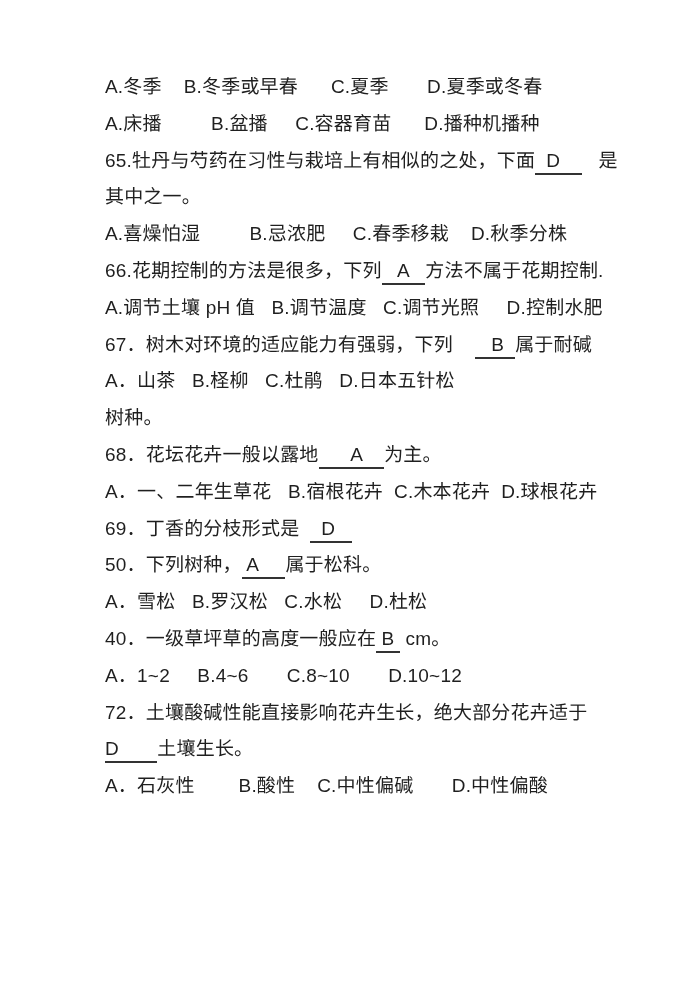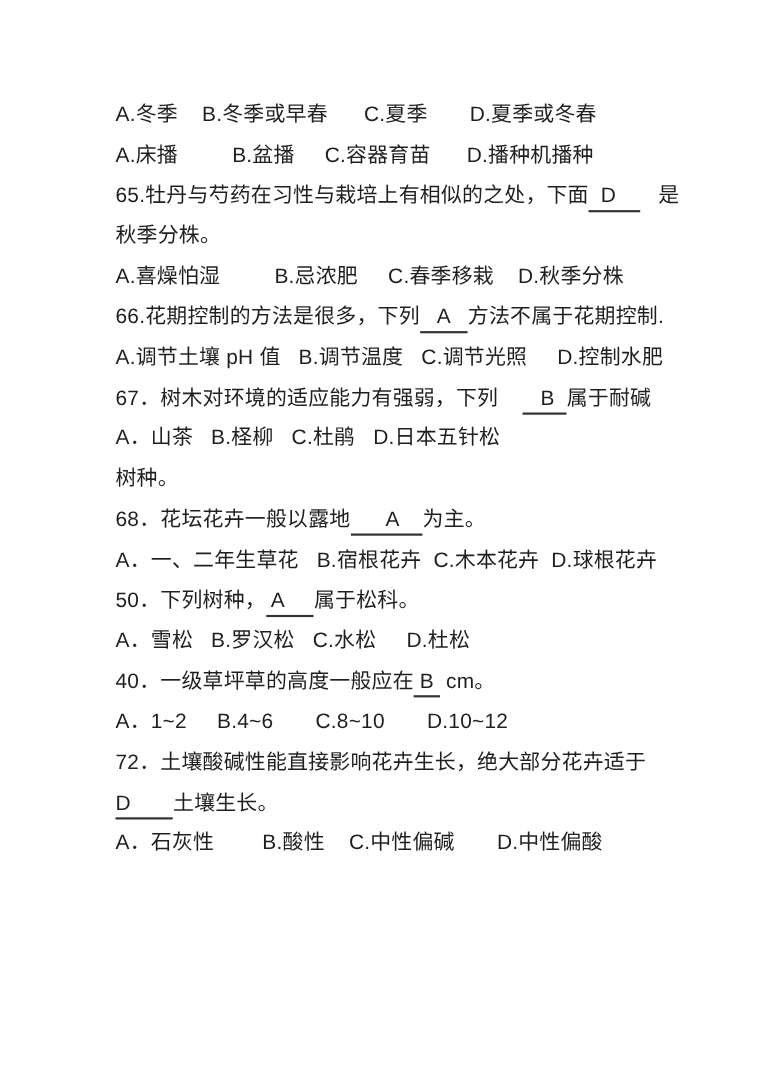--- a/index.html
+++ b/index.html
@@ -15,21 +15,21 @@
     font-family: "Liberation Sans", "DejaVu Sans", sans-serif;
   }
   .page {
     position: absolute;
     inset: 0;
     background: var(--page-bg, #ffffff);
   }
   .doc {
     position: absolute;
     left: 105px;
-    top: 87px;
+    top: 69px;
     width: 575px;
     font-size: 19px;
     line-height: 36.8px;
     color: var(--text-color, #1f1f1f);
     letter-spacing: 0.2px;
   }
   .line {
     white-space: pre;
     height: 36.8px;
   }
@@ -44,29 +44,30 @@
   }
 </style>
 </head>
 <body style="--page-bg: #ffffff; --text-color: #1f1f1f; --underline-color: #333333;">
 
 <main class="page">
   <section class="doc" id="doc">
       <div class="line"><span class="text-run">A.冬季    B.冬季或早春      C.夏季       D.夏季或冬春</span></div>
       <div class="line"><span class="text-run">A.床播         B.盆播     C.容器育苗      D.播种机播种</span></div>
       <div class="line"><span class="text-run">65.牡丹与芍药在习性与栽培上有相似的之处，下面</span><span class="answer">  D    </span><span class="text-run">   是</span></div>
-      <div class="line"><span class="text-run">秋季分株。</span></div>
+      <div class="line"><span class="text-run">其中之一。</span></div>
       <div class="line"><span class="text-run">A.喜燥怕湿         B.忌浓肥     C.春季移栽    D.秋季分株</span></div>
       <div class="line"><span class="text-run">66.花期控制的方法是很多，下列</span><span class="answer">   A   </span><span class="text-run">方法不属于花期控制.</span></div>
       <div class="line"><span class="text-run">A.调节土壤 pH 值   B.调节温度   C.调节光照     D.控制水肥</span></div>
       <div class="line"><span class="text-run">67．树木对环境的适应能力有强弱，下列    </span><span class="answer">   B  </span><span class="text-run">属于耐碱</span></div>
       <div class="line"><span class="text-run">A．山茶   B.柽柳   C.杜鹃   D.日本五针松</span></div>
       <div class="line"><span class="text-run">树种。</span></div>
       <div class="line"><span class="text-run">68．花坛花卉一般以露地</span><span class="answer">      A    </span><span class="text-run">为主。</span></div>
       <div class="line"><span class="text-run">A．一、二年生草花   B.宿根花卉  C.木本花卉  D.球根花卉</span></div>
+      <div class="line"><span class="text-run">69．丁香的分枝形式是  </span><span class="answer">  D   </span></div>
       <div class="line"><span class="text-run">50．下列树种，</span><span class="answer"> A     </span><span class="text-run">属于松科。</span></div>
       <div class="line"><span class="text-run">A．雪松   B.罗汉松   C.水松     D.杜松</span></div>
       <div class="line"><span class="text-run">40．一级草坪草的高度一般应在</span><span class="answer"> B </span><span class="text-run"> cm。</span></div>
       <div class="line"><span class="text-run">A．1~2     B.4~6       C.8~10       D.10~12</span></div>
       <div class="line"><span class="text-run">72．土壤酸碱性能直接影响花卉生长，绝大部分花卉适于</span></div>
       <div class="line"><span class="answer">D       </span><span class="text-run">土壤生长。</span></div>
       <div class="line"><span class="text-run">A．石灰性        B.酸性    C.中性偏碱       D.中性偏酸</span></div>
     </section>
 </main>
 

